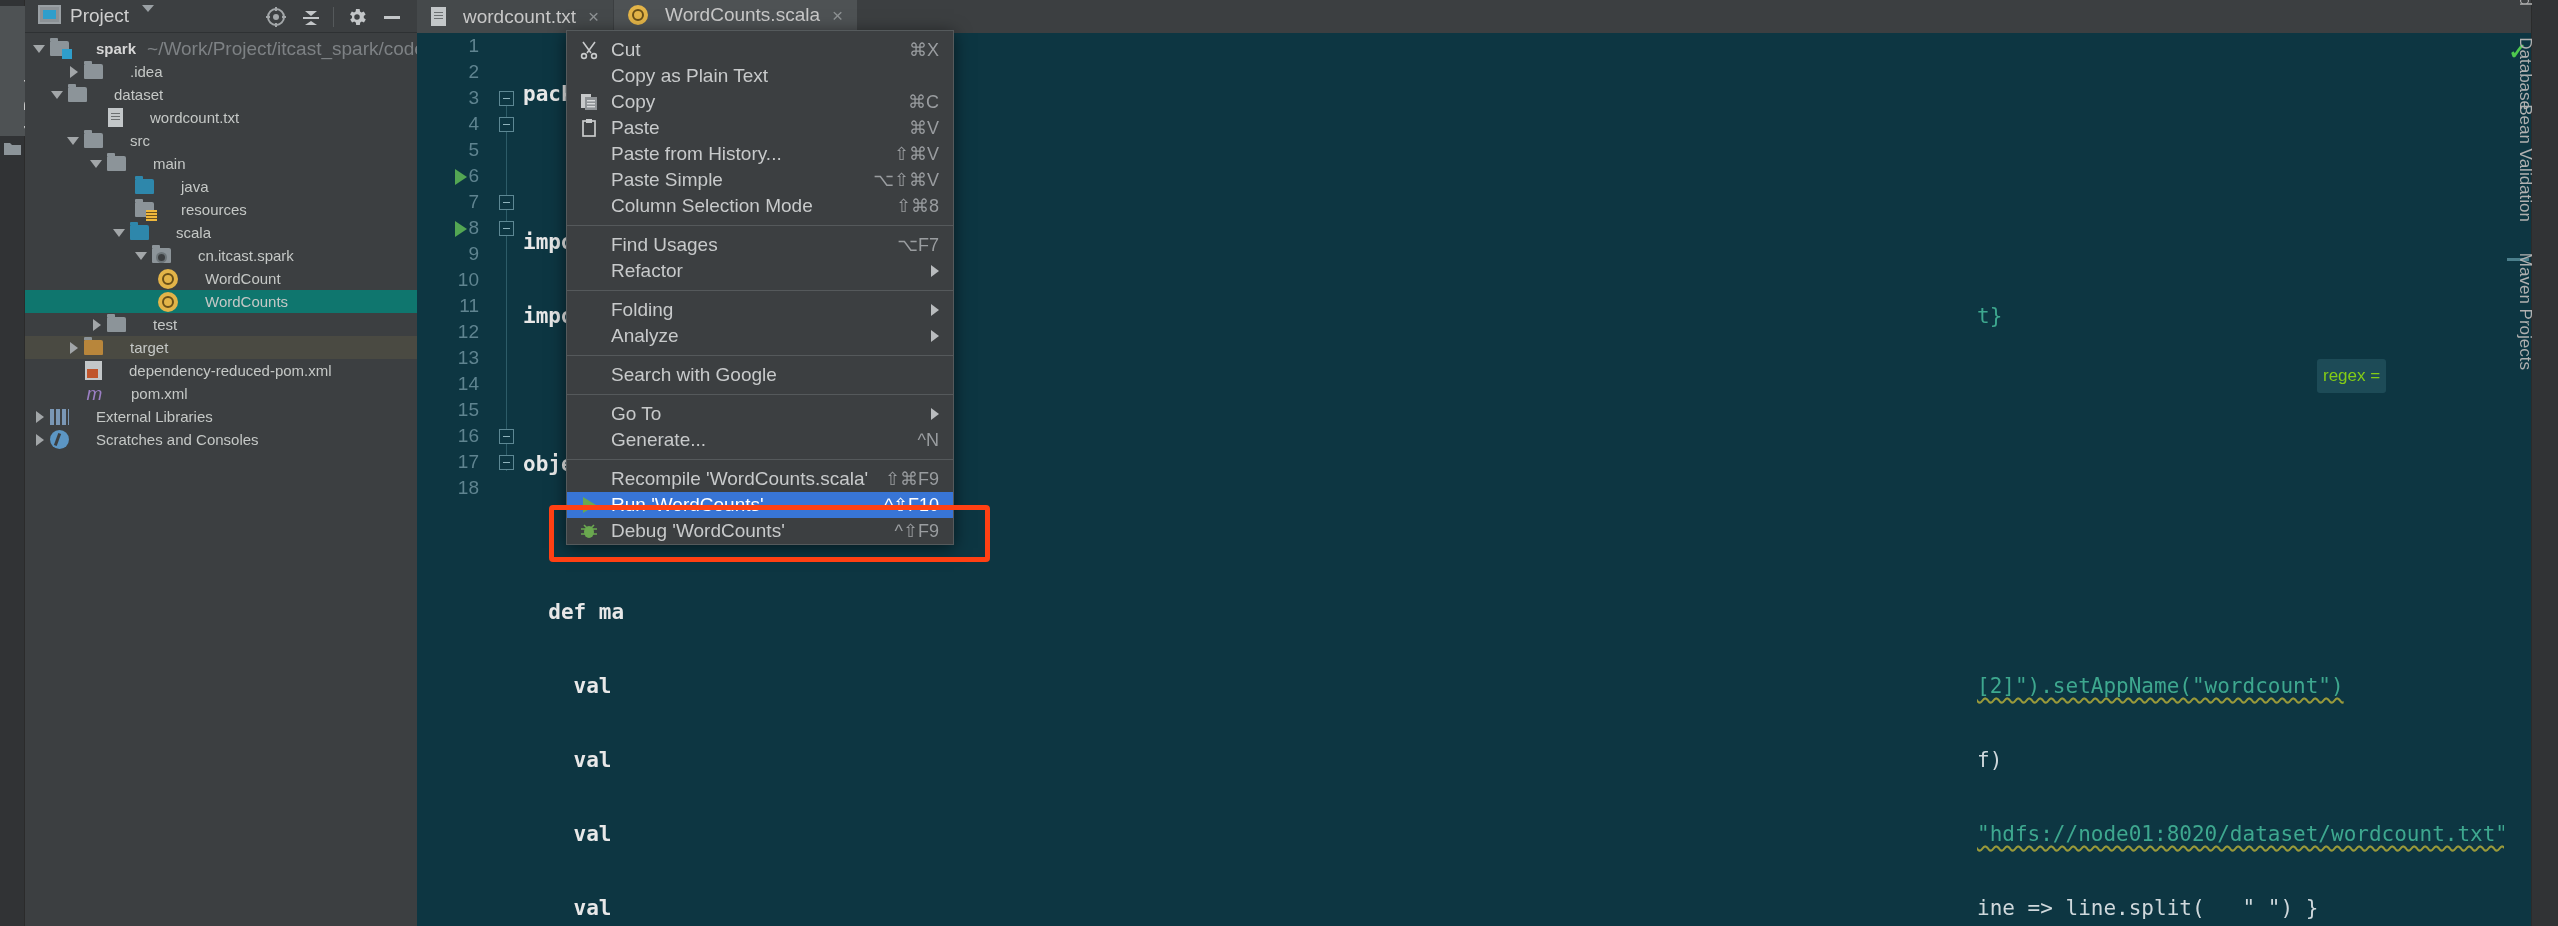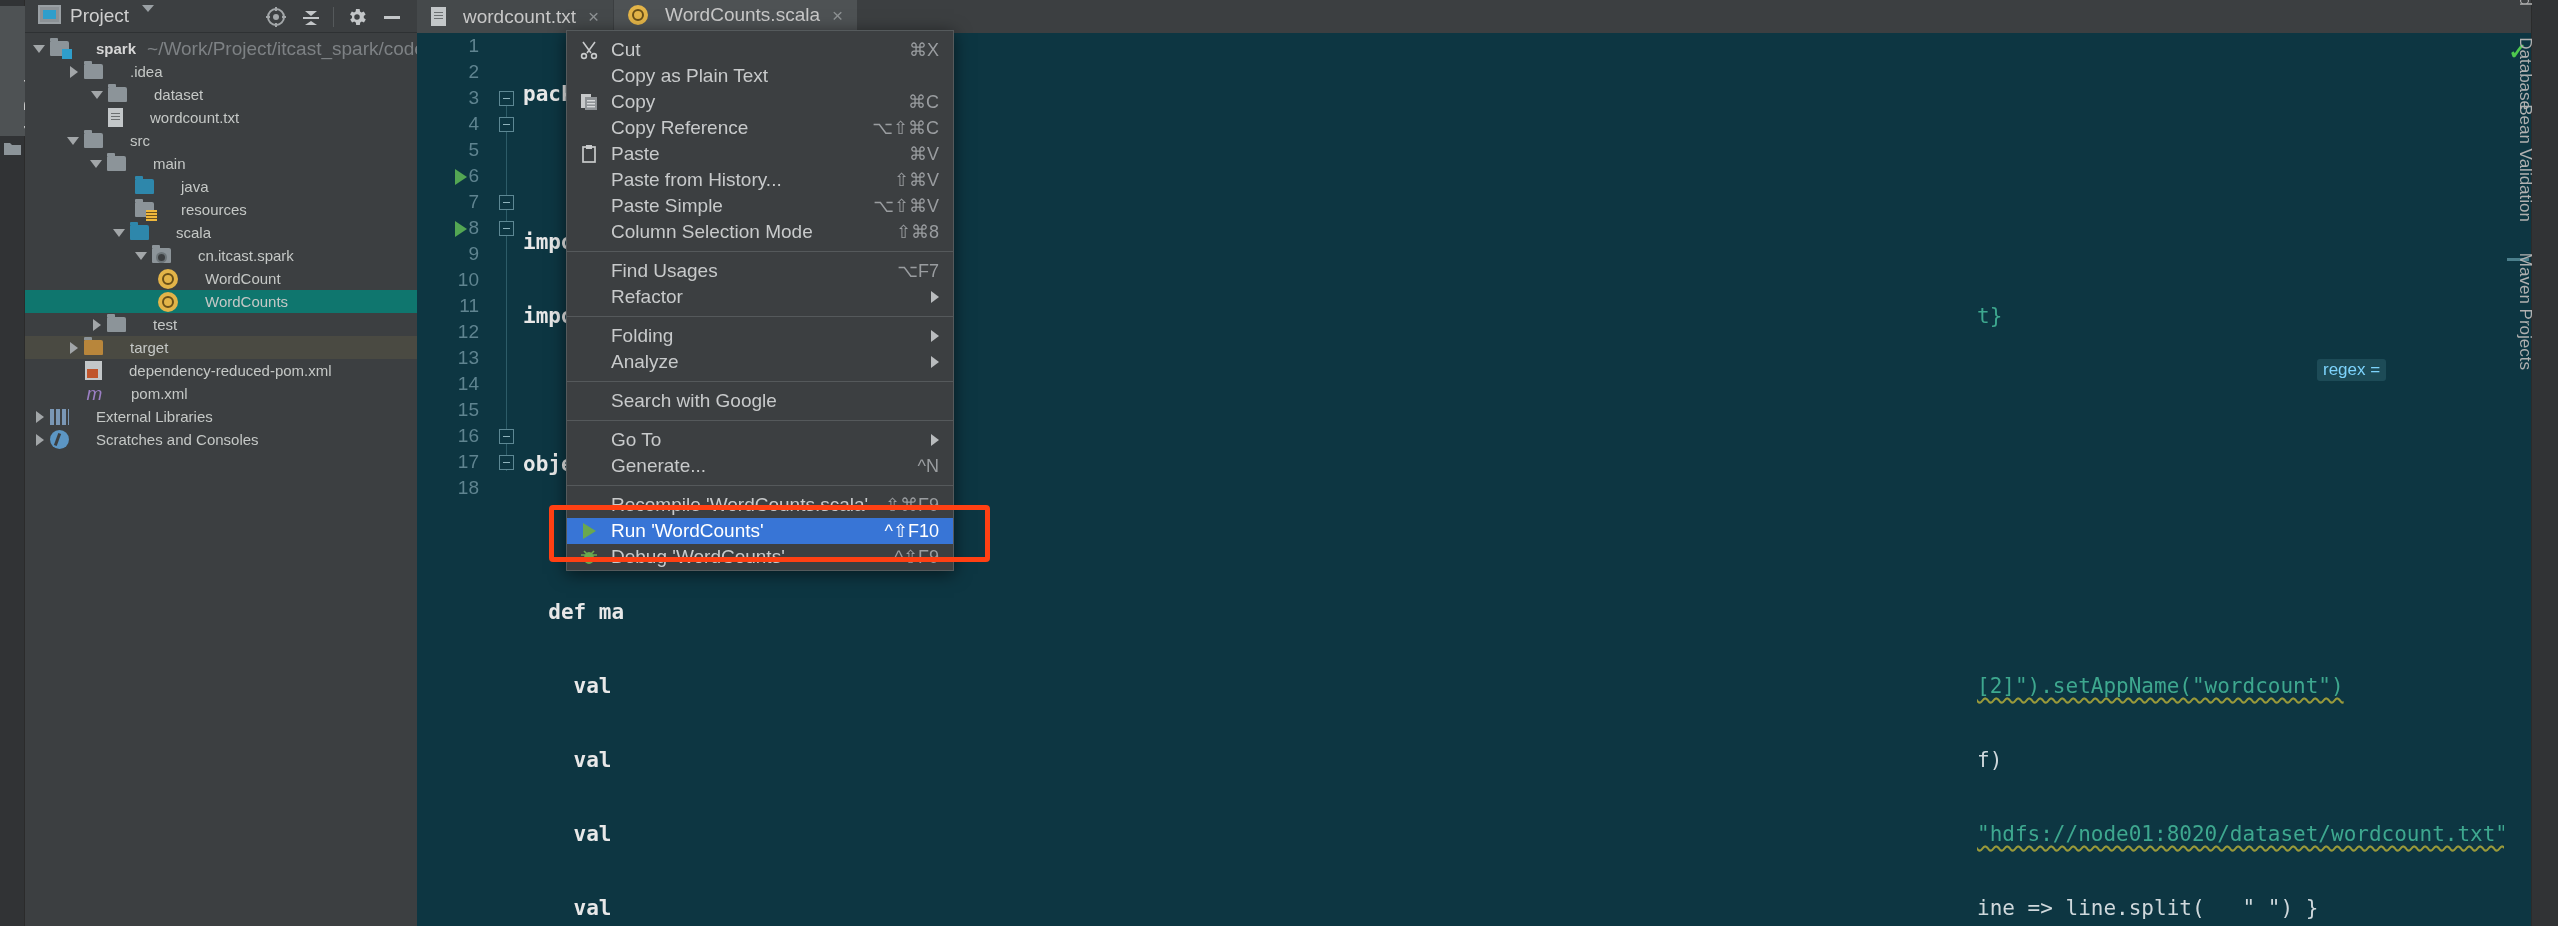--- a/index.html
+++ b/index.html
@@ -164,21 +164,21 @@
   }
   .foldbox:after{ content:""; position:absolute; left:3px; top:6px; width:7px;height:1px;background:#8fb3bc;}
   .code{
     position:absolute; left:106px; top:0; right:0; height:100%;
     font-family:"DejaVu Sans Mono", monospace; font-size:21px; white-space:pre;
   }
   .code .ln{ height:26px; line-height:26px; }
   .kw2{ color:#e8e8e8; font-weight:bold;}
   .id{ color:#cfd8dc; }
   .str{ color:#3ea88f; }
-  .hint{ background:#1d4b57; color:#7dd3fc; font-size:17px; padding:1px 6px; border-radius:3px;}
+  .hint{ background:#1d4b57; color:#84cc16; font-size:17px; padding:7px 6px; border-radius:3px;}
   .wavy{ text-decoration: underline wavy #9a9a3a; text-underline-offset:4px;}
 
   .scroll-right{ position:absolute; right:0; top:0; width:27px; height:893px; background:#0d3642;}
   .check-ok{ position:absolute; right:4px; top:6px; color:#4ec94e; font-size:22px; font-weight:bold;}
   .minus-mark{ position:absolute; right:2px; top:225px; width:22px;height:3px;background:#4b7f8c;}
 
   
   .ctxmenu{
     position:absolute; left:566px; top:30px; width:388px;
     background:#3c3f41; border:1px solid #555a5c;
@@ -269,21 +269,21 @@
         <span class="nm bold">spark</span>
         <span class="path">~/Work/Project/itcast_spark/code/spark</span>
       </div>
 
       <div class="row" style="padding-left:42px">
         <span class="arrow r"></span>
         <span class="ico folder"></span>
         <span class="nm">.idea</span>
       </div>
 
-      <div class="row" style="padding-left:66px">
+      <div class="row" style="padding-left:26px">
         <span class="arrow d"></span>
         <span class="ico folder"></span>
         <span class="nm">dataset</span>
       </div>
 
       <div class="row" style="padding-left:83px">
         <span class="ico filetxt"></span>
         <span class="nm">wordcount.txt</span>
       </div>
 
@@ -504,25 +504,20 @@
             <rect x="6" y="5" width="12" height="13" fill="#8f9396"></rect>
             <rect x="8" y="8" width="8" height="1.4" fill="#d8dadb"></rect>
             <rect x="8" y="11" width="8" height="1.4" fill="#d8dadb"></rect>
             <rect x="8" y="14" width="8" height="1.4" fill="#d8dadb"></rect>
           </svg>
       </span>
       <span class="ml">Copy</span>
       <span class="mk">⌘C</span>
     </div>
 
-    <div class="mi">
-      <span class="mic"></span>
-      <span class="ml">Copy Reference</span>
-      <span class="mk">⌥⇧⌘C</span>
-    </div>
 
     <div class="mi">
       <span class="mic">
         <svg width="20" height="20" viewBox="0 0 20 20">
             <rect x="4" y="3" width="12" height="15" fill="none" stroke="#c8cacb" stroke-width="1.7"></rect>
             <rect x="7" y="1" width="6" height="4" fill="#c8cacb"></rect>
           </svg>
       </span>
       <span class="ml">Paste</span>
       <span class="mk">⌘V</span>

